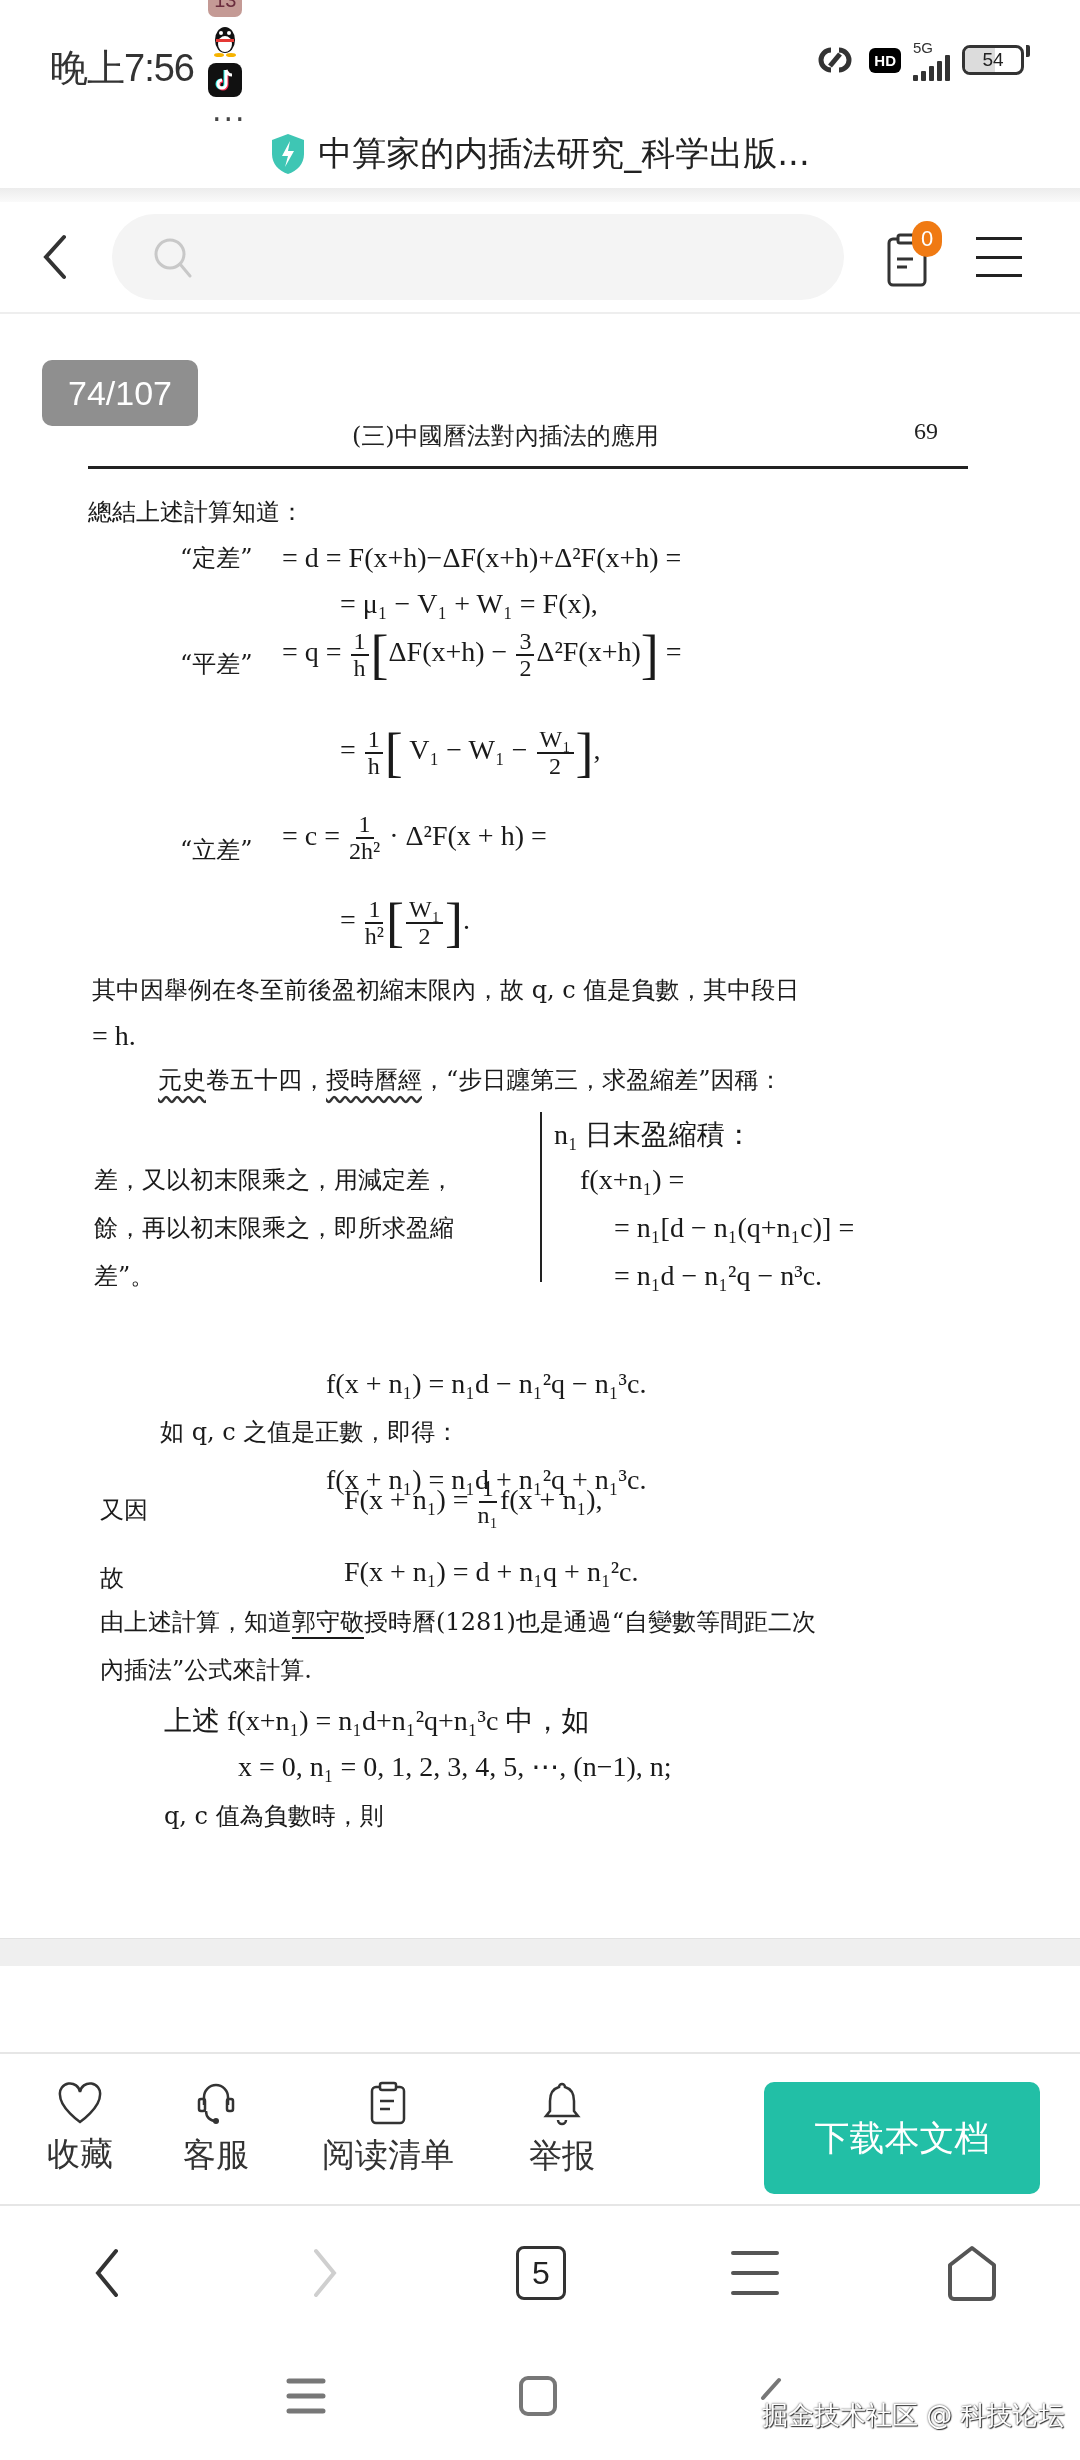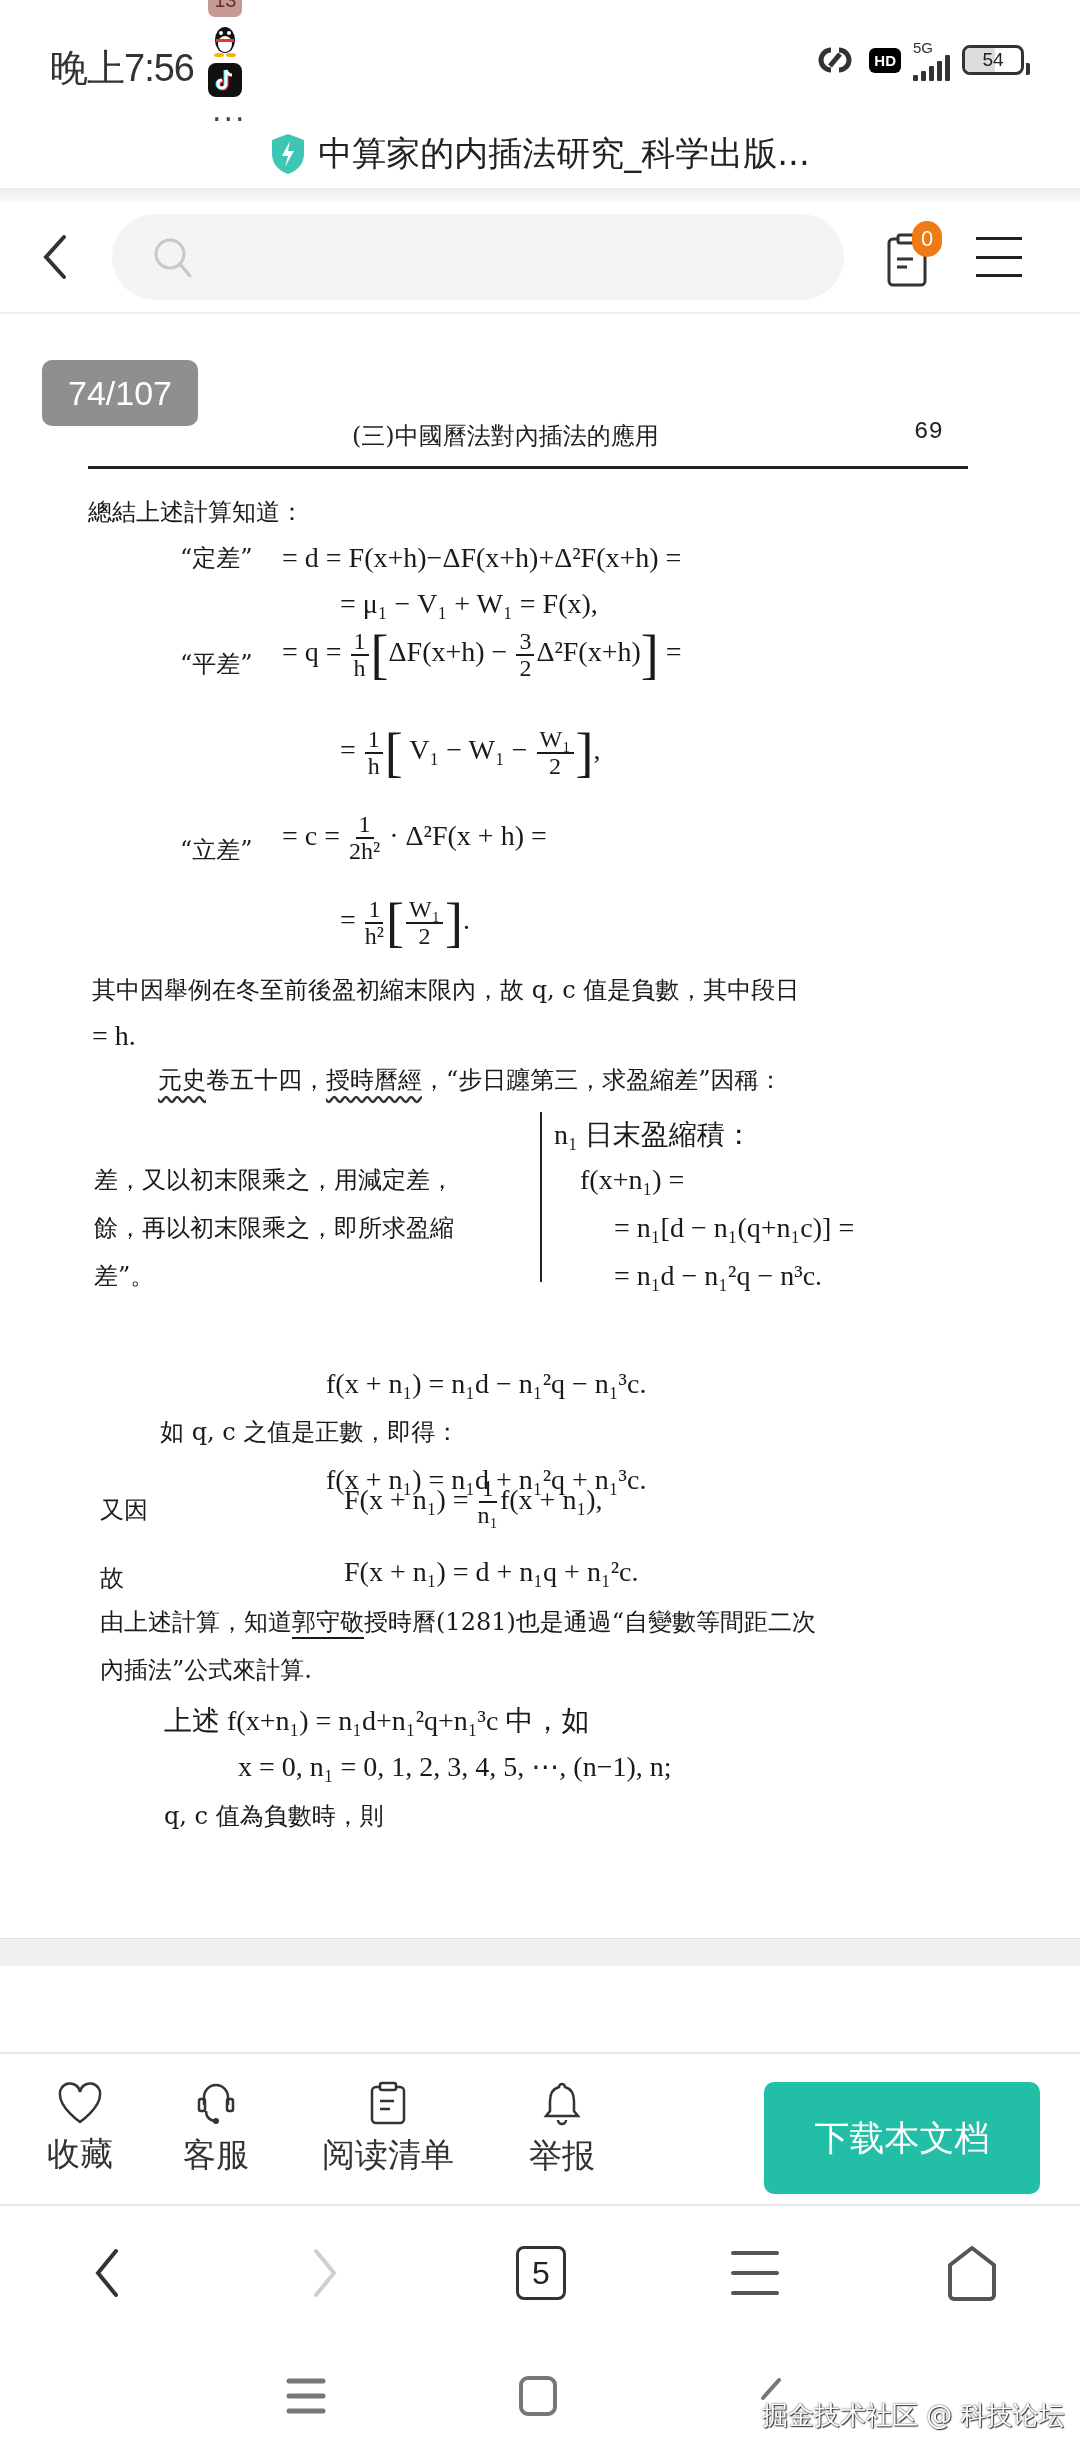--- a/index.html
+++ b/index.html
@@ -13,21 +13,21 @@
   .notif-badge13 { width: 34px; height: 34px; border-radius: 7px; background: #c49a95; color: #6a2d3d; font-size: 20px; display: flex; align-items: center; justify-content: center; font-family: "Liberation Sans", sans-serif; }
   .qq-icon { width: 30px; height: 36px; }
   .tiktok-icon { width: 34px; height: 34px; border-radius: 8px; background: #111; display: flex; align-items: center; justify-content: center; }
   .more-dots { font-size: 30px; color: #444; letter-spacing: 2px; margin-left: 8px; }
   .status-right { margin-left: auto; display: flex; align-items: center; gap: 12px; }
   .hd-badge { background: #000000; color: #fff; font-size: 15px; font-weight: bold; border-radius: 6px; padding: 4px 5px; font-family: "Liberation Sans", sans-serif; }
   .signal { display: flex; flex-direction: column; align-items: flex-start; }
   .signal-5g { font-size: 15px; color: #333; line-height: 15px; font-family: "Liberation Sans", sans-serif; }
   .bars { display: flex; align-items: flex-end; gap: 3px; height: 26px; }
   .bars span { width: 5px; background: #333; border-radius: 1px; }
-  .battery { display: flex; align-items: flex-end; }
+  .battery { display: flex; align-items: flex-start; }
   .battery-body { width: 62px; height: 30px; border: 3px solid #333; border-radius: 8px; position: relative; display: flex; align-items: center; justify-content: center; font-size: 19px; font-family: "Liberation Sans", sans-serif; color: #222; overflow: hidden; }
   .battery-fill { position: absolute; left: 0; top: 0; bottom: 0; width: 54%; background: #dcdcdc; z-index: 0; }
   .battery-body span { position: relative; z-index: 1; }
   .battery-tip { width: 4px; height: 12px; background: #333; border-radius: 0 2px 2px 0; margin-left: 2px; }
 
   
   .title-bar { position: absolute; top: 120px; left: 0; width: 1080px; height: 68px; display: flex; align-items: center; justify-content: center; gap: 12px; }
   .shield-icon { width: 36px; height: 42px; }
   .page-title { font-size: 34px; color: #222; font-family: "DejaVu Sans", sans-serif; }
   .title-shadow { position: absolute; top: 188px; left: 0; width: 1080px; height: 14px; background: linear-gradient(#ececec, #fafafa); }
@@ -39,21 +39,21 @@
   .search-text { font-size: 36px; color: #666; margin-left: 16px; }
   .doc-btn { margin-left: 42px; position: relative; width: 50px; height: 60px; }
   .doc-badge { position: absolute; top: -6px; left: 26px; width: 30px; height: 36px; border-radius: 15px; background: #f07a13; color: #fff; font-size: 22px; display: flex; align-items: center; justify-content: center; font-family: "Liberation Sans", sans-serif; }
   .menu-btn { margin-left: 40px; width: 46px; height: 40px; display: flex; flex-direction: column; justify-content: space-between; }
   .menu-btn span { height: 3px; background: #222; display: block; }
 
   
   .doc-area { position: absolute; top: 316px; left: 0; width: 1080px; height: 1622px; background: #fff; }
   .page-indicator { position: absolute; top: 44px; left: 42px; width: 156px; height: 66px; border-radius: 10px; background: #8f8f8f; color: #fff; font-size: 34px; display: flex; align-items: center; justify-content: center; font-family: "Liberation Sans", sans-serif; }
   .running-head { position: absolute; top: 104px; left: 352px; font-size: 24px; color: #222; font-family: "DejaVu Serif", serif; }
-  .page-number { position: absolute; top: 102px; left: 914px; font-size: 24px; color: #222; font-family: Liberation Mono, monospace; }
+  .page-number { position: absolute; top: 102px; left: 914px; font-size: 24px; color: #222; font-family: Liberation Serif, serif; }
   .head-rule { position: absolute; top: 150px; left: 88px; width: 880px; height: 3px; background: #222; }
 
   .scan { position: absolute; font-family: "DejaVu Serif", "Liberation Serif", serif; color: #1a1a1a; white-space: nowrap; }
   .cn { font-size: 24px; }
   .math { font-size: 28px; font-family: "Liberation Serif", "DejaVu Serif", serif; }
   .frac { display: inline-flex; flex-direction: column; align-items: center; vertical-align: middle; font-size: 24px; line-height: 1.05; margin: 0 2px; }
   .frac .num { border-bottom: 2px solid #1a1a1a; padding: 0 3px; }
   .bracket { font-size: 54px; vertical-align: middle; line-height: 1; font-weight: 300; }
   .wavy { text-decoration: underline wavy #333; text-underline-offset: 8px; }
   .uline { text-decoration: underline; text-underline-offset: 7px; }

